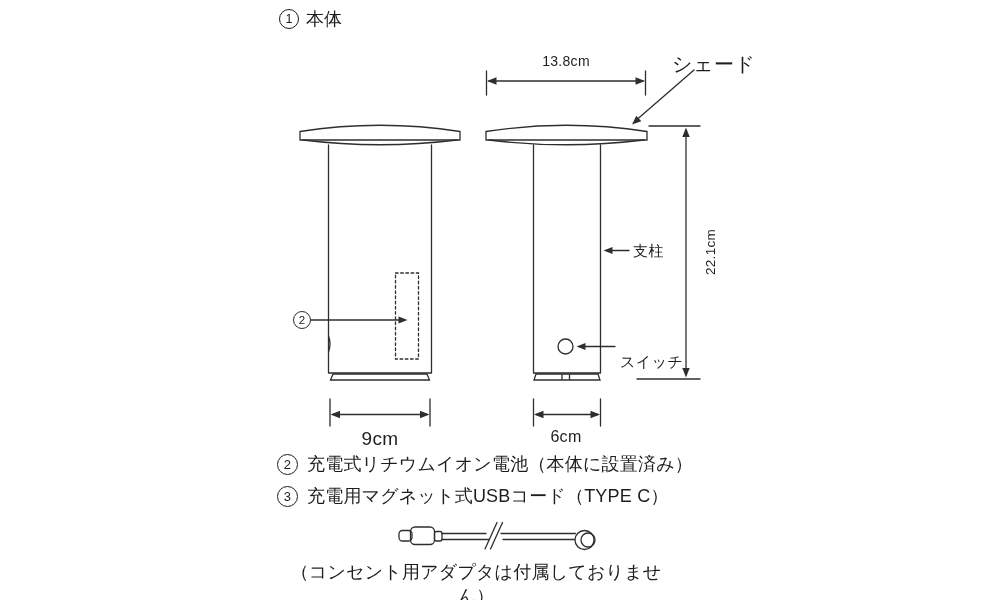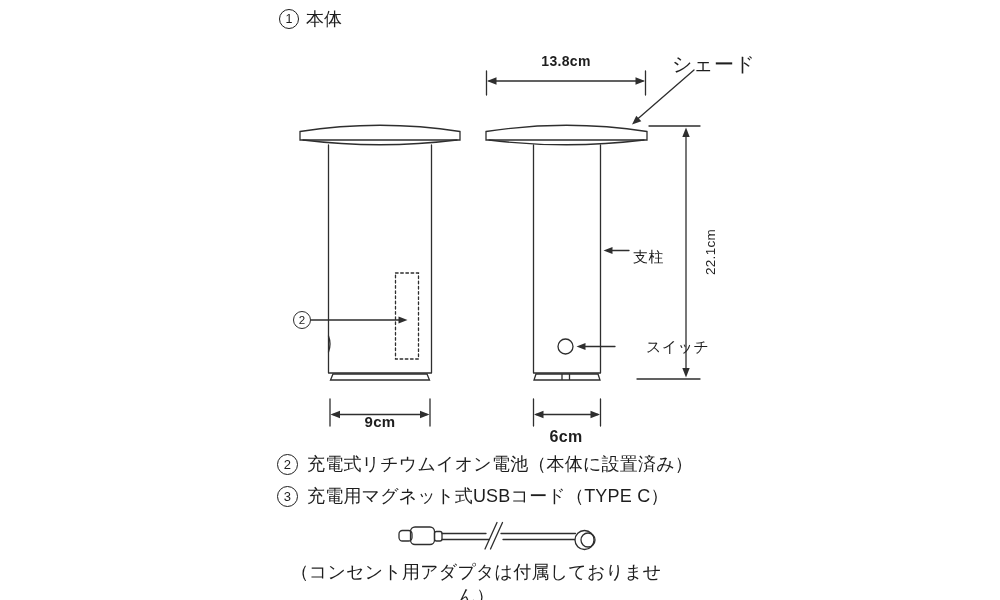--- a/index.html
+++ b/index.html
@@ -3,21 +3,21 @@
 <meta charset="utf-8">
 <style>
   html,body{margin:0;padding:0;background:#fff;}
   .canvas{
     position:relative;width:1000px;height:600px;background:#ffffff;
     font-family:"Liberation Sans","DejaVu Sans",sans-serif;
     color:#1e1e1e;overflow:hidden;
   }
   .art{position:absolute;left:0;top:0;}
   .lbl{position:absolute;white-space:nowrap;color:#1e1e1e;}
-  .dim{font-size:14px;letter-spacing:.3px;font-weight:bold;}
+  .dim{font-size:14px;letter-spacing:.3px;}
   .center{text-align:center;}
   .heading{position:absolute;left:279px;top:7px;display:flex;align-items:center;gap:7px;font-size:18px;}
   .circ{
     display:inline-flex;align-items:center;justify-content:center;
     border:1.4px solid #1e1e1e;border-radius:50%;
     width:20px;height:20px;font-size:12.5px;line-height:1;flex:0 0 auto;box-sizing:border-box;
   }
   .marker2{
     position:absolute;left:293px;top:311px;width:18px;height:18px;
     border:1.4px solid #2e2e2e;border-radius:50%;box-sizing:border-box;
@@ -96,26 +96,26 @@
     </g>
   </svg>
 
   <div class="heading">
     <span class="circ">1</span>
     <span>本体</span>
   </div>
 
   <span class="lbl dim center" style="left:531px;top:53px;width:70px;">13.8cm</span>
   <span class="lbl rot" style="position:absolute;">22.1cm</span>
-  <span class="lbl dim center" style="left:345px;top:413px;width:70px;font-size:15px;">9cm</span>
+  <span class="lbl dim center" style="left:345px;top:428px;width:70px;font-size:19px;">9cm</span>
   <span class="lbl dim center" style="left:531px;top:428px;width:70px;font-size:16px;">6cm</span>
 
   <span class="lbl part-label" style="left:672px;top:51px;font-size:20px;">シェード</span>
-  <span class="lbl part-label" style="left:633px;top:248px;">支柱</span>
-  <span class="lbl part-label" style="left:620px;top:338px;margin-left:26px;">スイッチ</span>
+  <span class="lbl part-label" style="left:633px;top:242px;">支柱</span>
+  <span class="lbl part-label" style="left:620px;top:353px;">スイッチ</span>
 
   <div class="marker2">2</div>
 
   <div class="item" style="top:452px;">
     <span class="circ">2</span>
     <span>充電式リチウムイオン電池（本体に設置済み）</span>
   </div>
   <div class="item" style="top:484px;">
     <span class="circ">3</span>
     <span>充電用マグネット式USBコード（TYPE C）</span>

